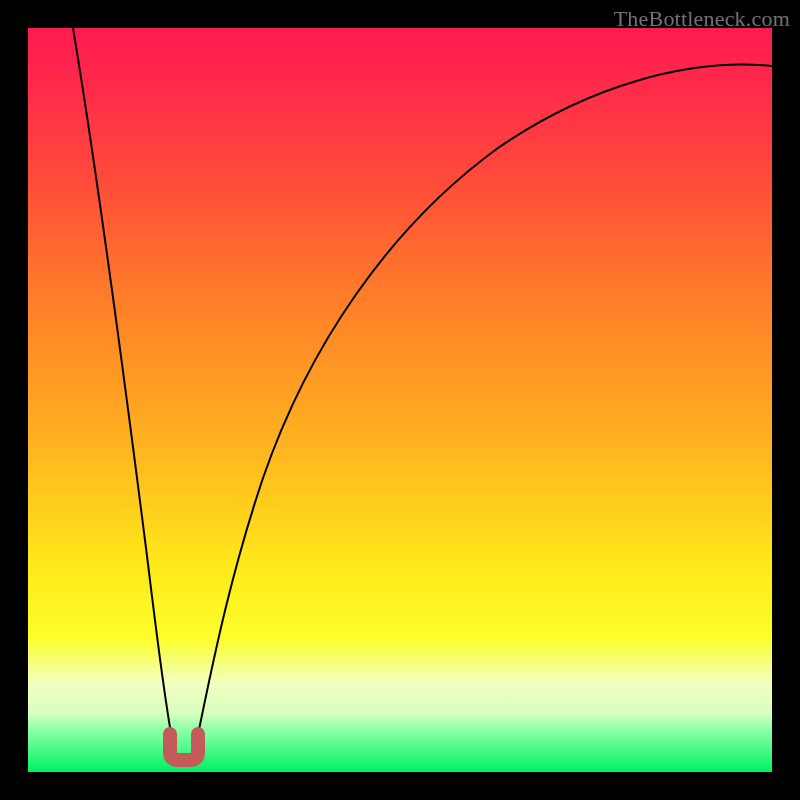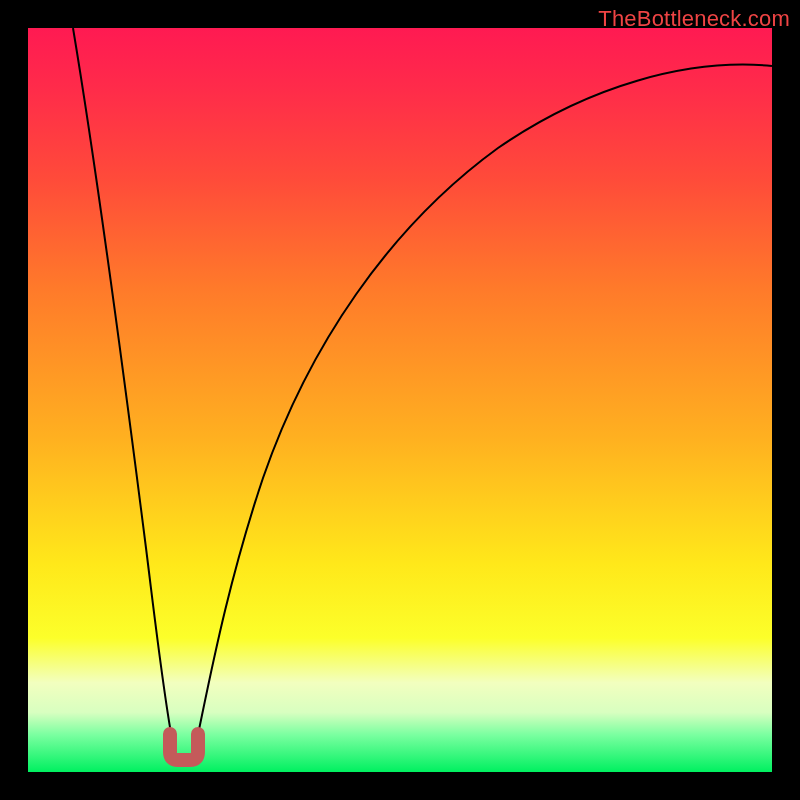--- a/index.html
+++ b/index.html
@@ -26,23 +26,23 @@
       #fcff2a 82%,
       #f2ffbf 88%,
       #d8ffc0 92%,
       #7affa0 95%,
       #00f060 100%);
   }
   .watermark {
     position: absolute;
     top: 6px;
     right: 10px;
-    font-family: Liberation Sans, sans-serif;
+    font-family: Liberation Serif, serif;
     font-size: 22px;
-    color: #ef4444;
+    color: #737373;
     font-weight: 500;
     letter-spacing: 0.2px;
   }
   .curve-svg {
     position: absolute;
     left: 0; top: 0;
     width: 100%;
     height: 100%;
   }
   .curve {

